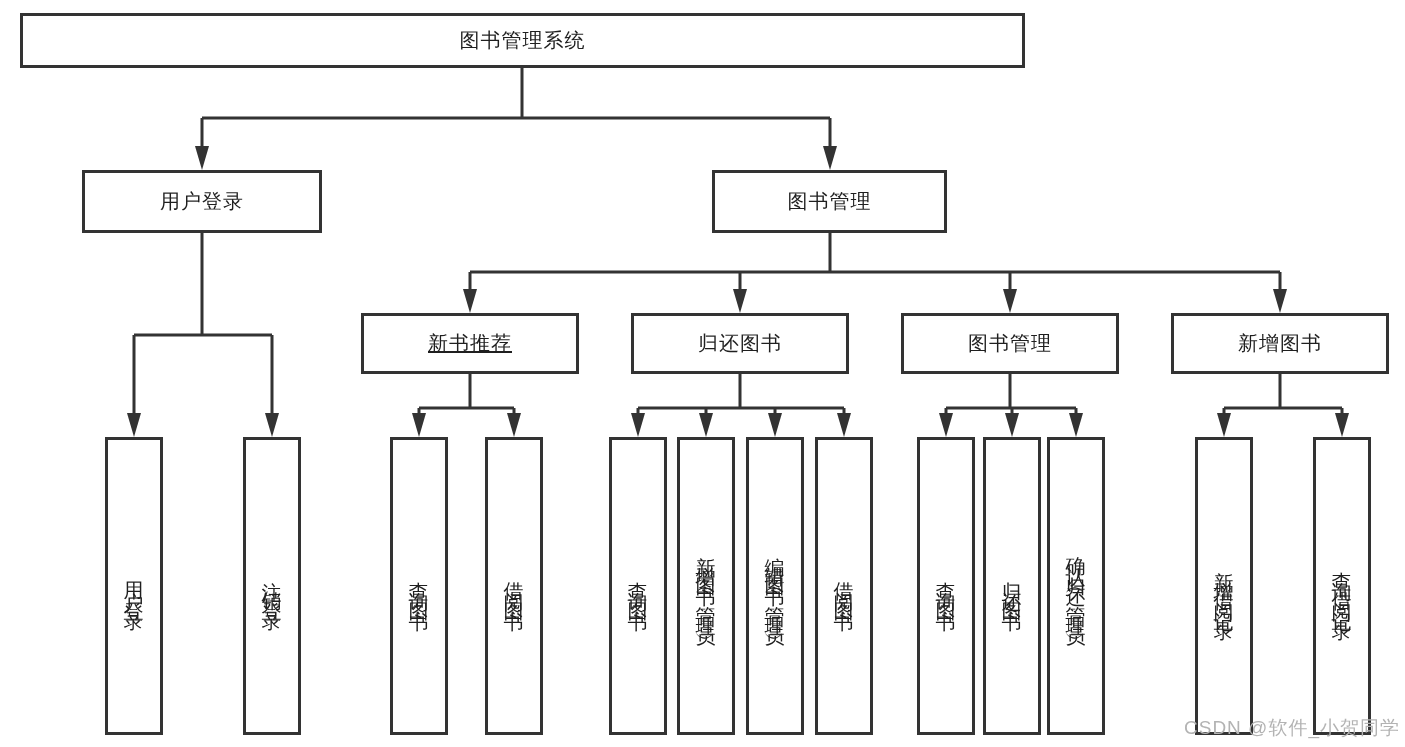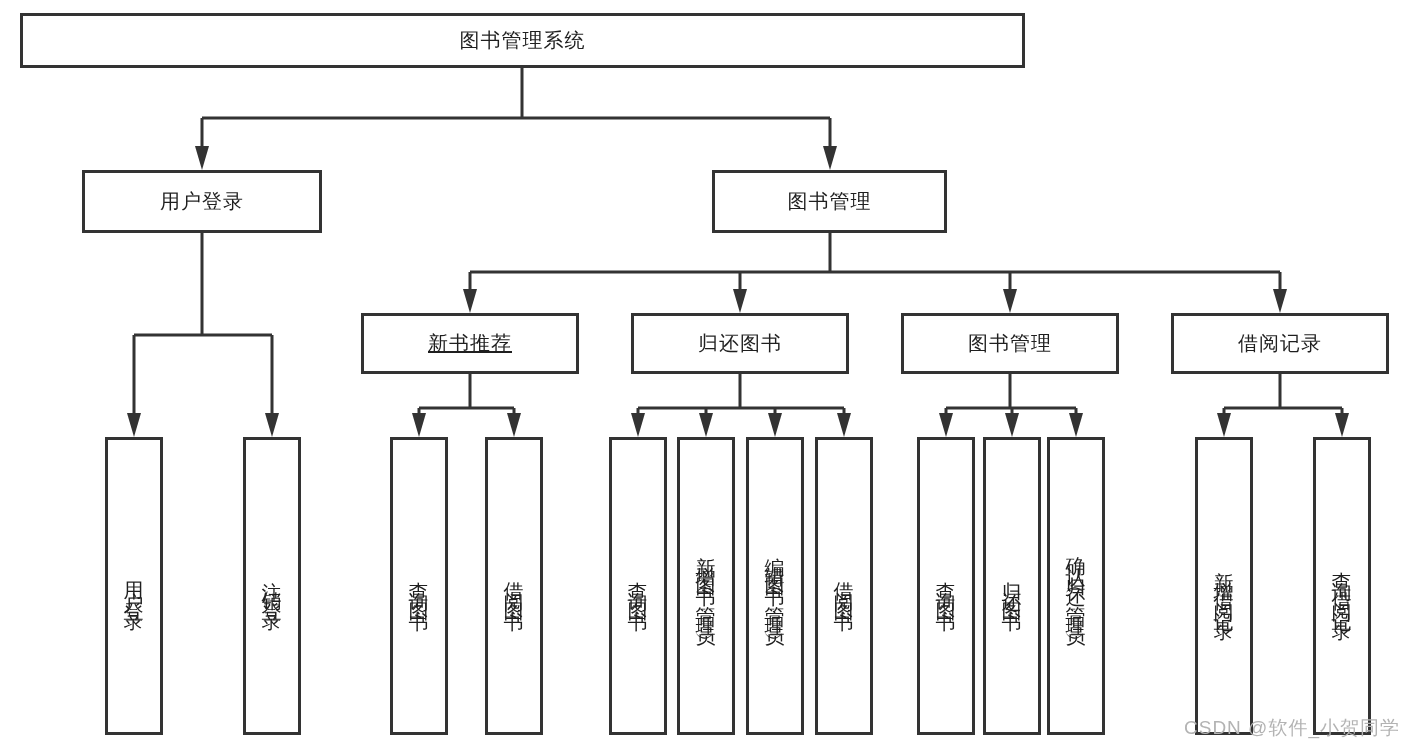--- a/index.html
+++ b/index.html
@@ -82,21 +82,21 @@
   <div class="box lvl3" style="left:361px;text-decoration:underline;">
     <span class="hlabel">新书推荐</span>
   </div>
   <div class="box lvl3" style="left:631px;">
     <span class="hlabel">归还图书</span>
   </div>
   <div class="box lvl3" style="left:901px;">
     <span class="hlabel">图书管理</span>
   </div>
   <div class="box lvl3" style="left:1171px;">
-    <span class="hlabel">借阅记录</span>
+    <span class="hlabel">新增图书</span>
   </div>
 
   <div class="box leaf" style="left:105px;">
     <span>用户登录</span>
   </div>
   <div class="box leaf" style="left:243px;">
     <span>注销登录</span>
   </div>
 
   <div class="box leaf" style="left:390px;">

